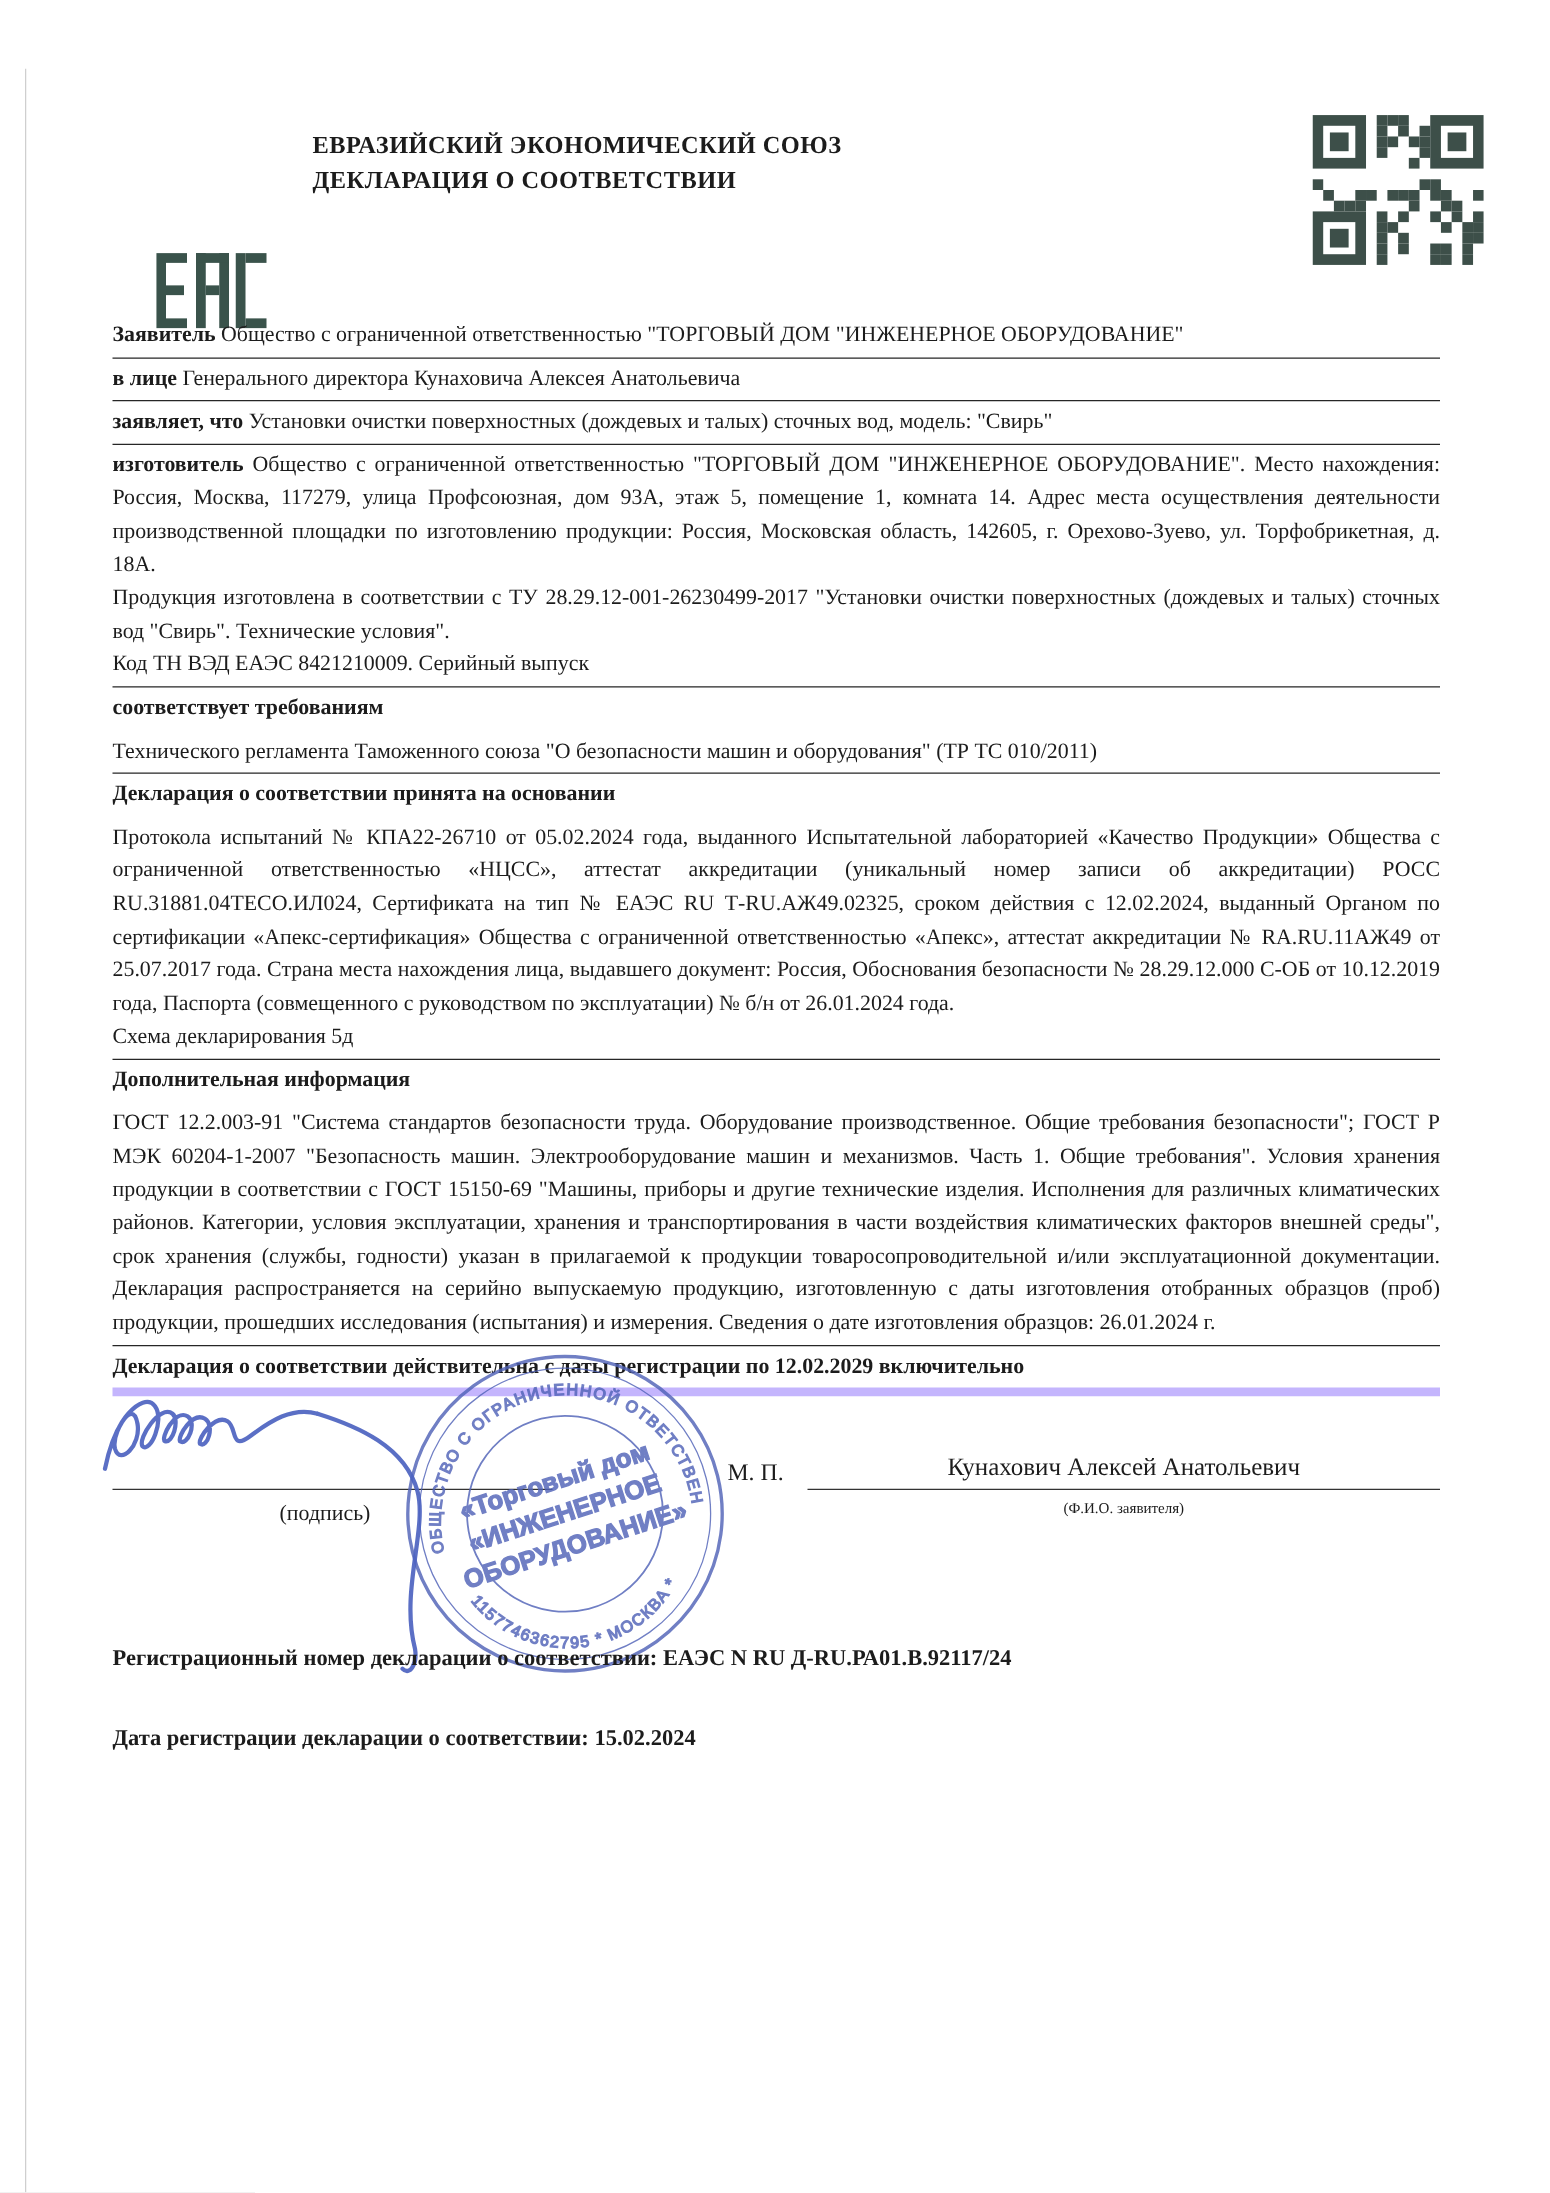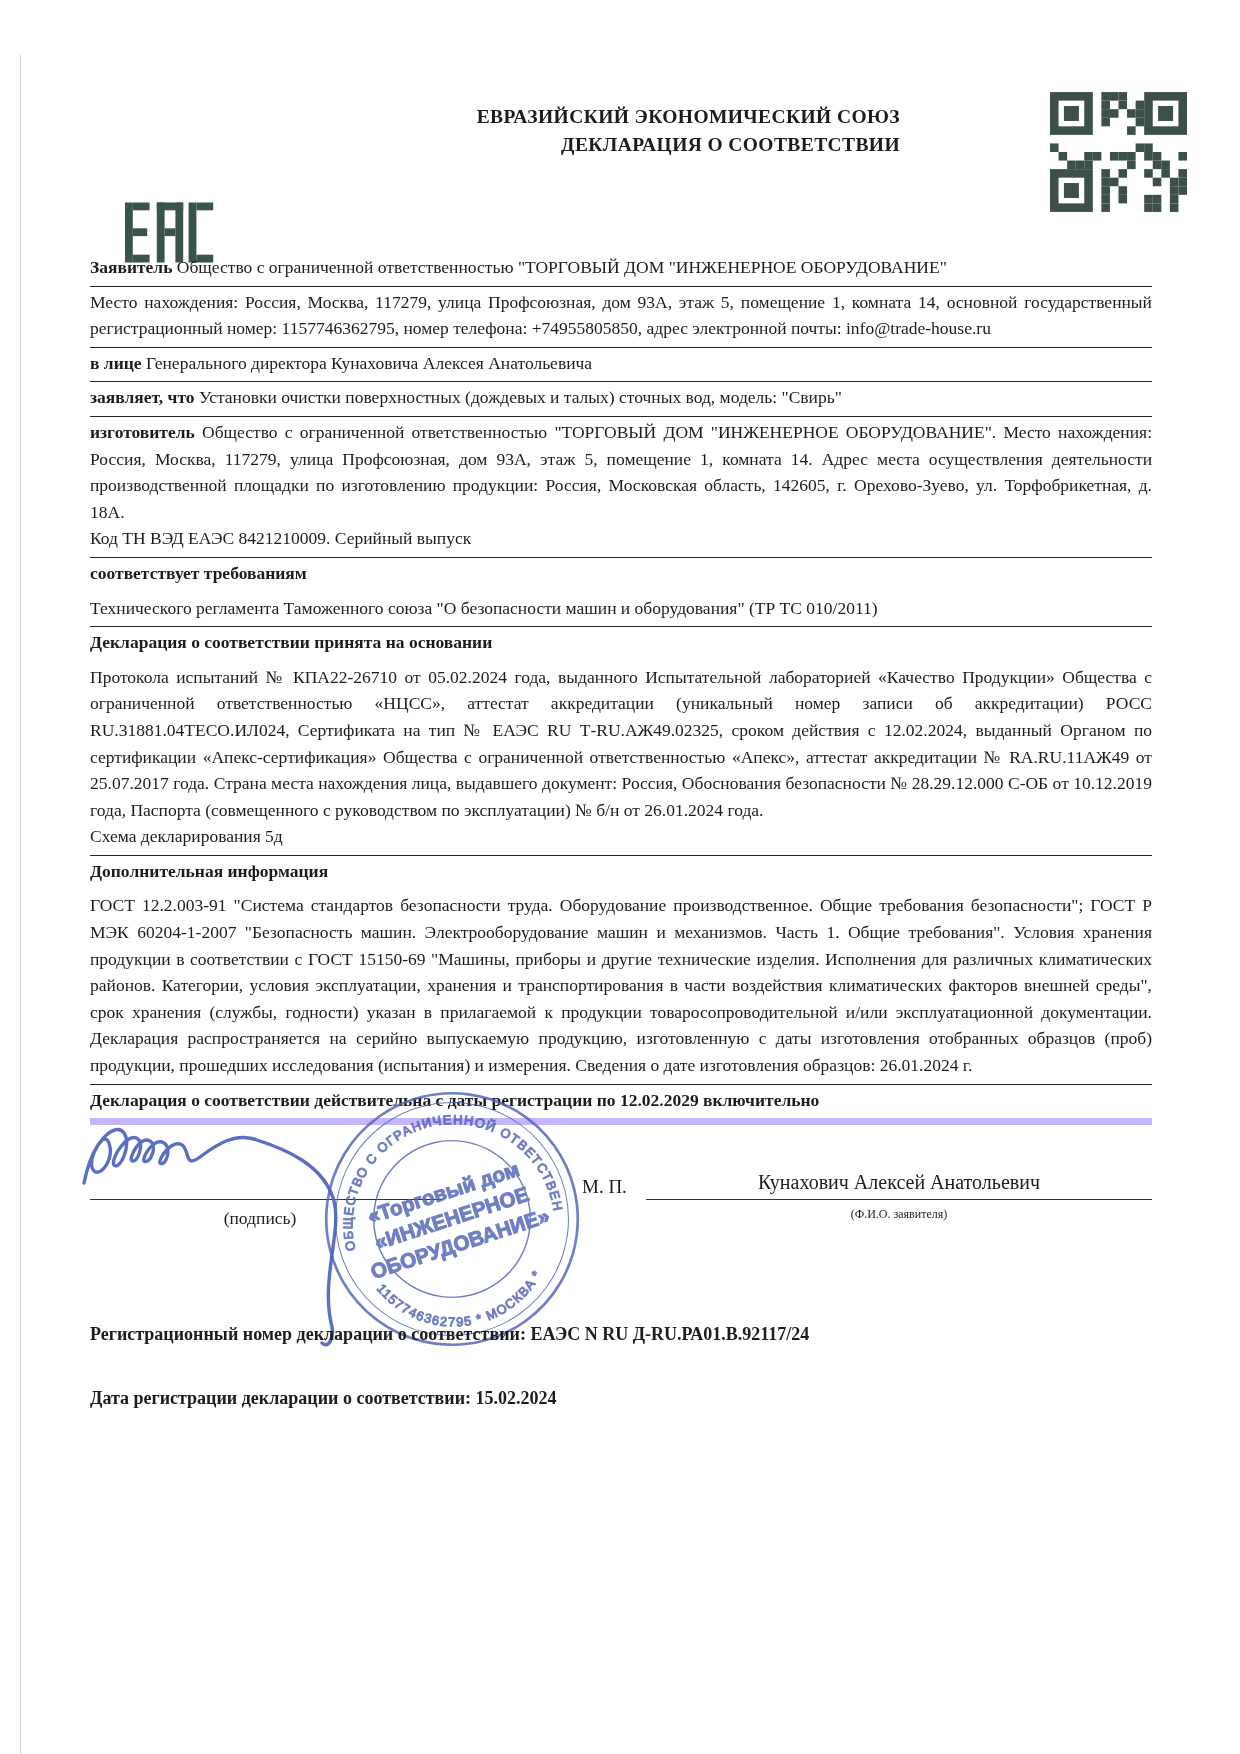--- a/index.html
+++ b/index.html
@@ -1,20 +1,20 @@
 <!DOCTYPE html>
 <html lang="ru"><head>
 <meta charset="utf-8">
 <style>
   html,body{margin:0;padding:0;background:#e8e8e8;}
   .page{position:relative;width:1240px;height:1754px;margin:0 auto;background:#ffffff;
         font-family:"Liberation Serif","DejaVu Serif",serif;color:#1c1c1c;overflow:hidden;}
   .scan-line{position:absolute;left:20px;top:55px;bottom:0;width:1px;background:#cfcfcf;}
   
-  .titles{position:absolute;left:250px;top:103px;width:650px;text-align:right;
+  .titles{position:absolute;left:250px;top:103px;width:650px;text-align:left;
           font-weight:bold;font-size:19.5px;line-height:1.45;letter-spacing:.4px;}
   .eac-logo{position:absolute;left:125px;top:183px;}
   .qr{position:absolute;left:1050px;top:92px;}
   
   .content{position:absolute;left:90px;top:252px;width:1062px;font-size:17.5px;line-height:1.52;}
   .row{border-bottom:1.6px solid #262626;padding:2px 0 5px;}
   .row2{border-bottom:7px solid #c4b5fd;}
   .just{text-align:justify;}
   p{margin:0;}
   .hd{font-weight:bold;}
@@ -134,37 +134,35 @@
     </g>
   </svg>
 
   <div class="content">
 
     <div class="row">
       <p><b>Заявитель</b>
         <span>Общество с ограниченной ответственностью "ТОРГОВЫЙ ДОМ "ИНЖЕНЕРНОЕ ОБОРУДОВАНИЕ"</span></p>
     </div>
 
-    <div class="row">
-      <p class="just">Место нахождения: Россия, Москва, 117279, улица Профсоюзная, дом 93А, этаж 5, помещение 1, комната 14, основной государственный регистрационный номер: 1157746362795, номер телефона: +74955805850, адрес электронной почты: info@trade-house.ru</p>
-    </div>
 
     <div class="row">
       <p><b>в лице</b>
         <span>Генерального директора Кунаховича Алексея Анатольевича</span></p>
     </div>
 
     <div class="row">
       <p><b>заявляет, что</b>
         <span>Установки очистки поверхностных (дождевых и талых) сточных вод, модель: "Свирь"</span></p>
     </div>
 
     <div class="row">
       <p class="just"><b>изготовитель</b>
         <span>Общество с ограниченной ответственностью "ТОРГОВЫЙ ДОМ "ИНЖЕНЕРНОЕ ОБОРУДОВАНИЕ". Место нахождения: Россия, Москва, 117279, улица Профсоюзная, дом 93А, этаж 5, помещение 1, комната 14. Адрес места осуществления деятельности производственной площадки по изготовлению продукции: Россия, Московская область, 142605, г. Орехово-Зуево, ул. Торфобрикетная, д. 18А.</span></p>
+      <p class="just">Продукция изготовлена в соответствии с ТУ 28.29.12-001-26230499-2017 "Установки очистки поверхностных (дождевых и талых) сточных вод "Свирь". Технические условия".</p>
       <p>Код ТН ВЭД ЕАЭС 8421210009. Серийный выпуск</p>
     </div>
 
     <div class="row">
       <p class="hd">соответствует требованиям</p>
       <p class="sp">Технического регламента Таможенного союза "О безопасности машин и оборудования" (ТР ТС 010/2011)</p>
     </div>
 
     <div class="row">
       <p class="hd">Декларация о соответствии принята на основании</p>

